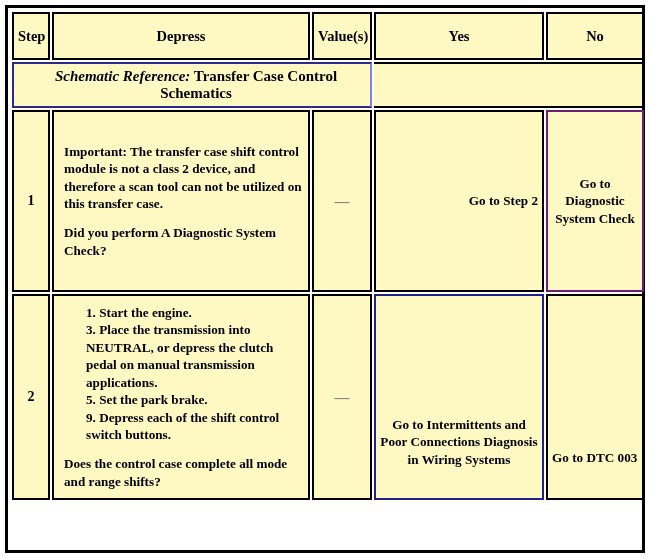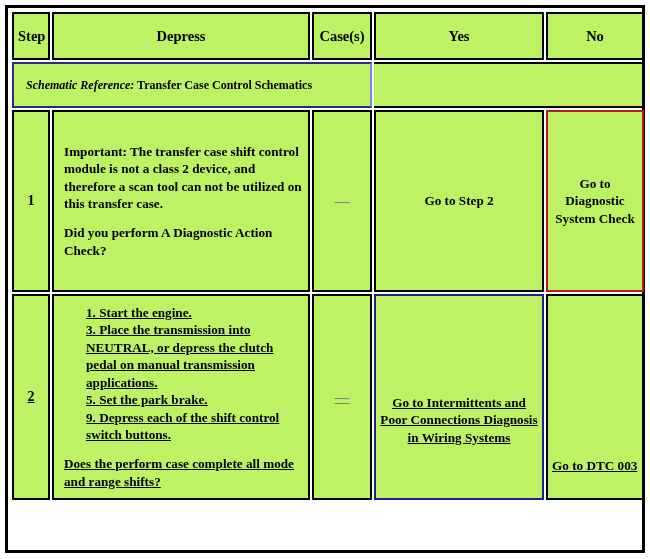--- a/index.html
+++ b/index.html
@@ -39,21 +39,21 @@
 
   table.diag {
     border-collapse: separate;
     border-spacing: 2px;
     width: 100%;
     table-layout: fixed;
     font-size: 13px;
   }
 
   td {
-    background: #bef264;
+    background: #fef9c3;
     box-sizing: border-box;
     border: 2px solid #000000;
     padding: 3px 4px;
     vertical-align: middle;
     font-weight: bold;
   }
 
   
   tr.header-row td {
     text-align: center;
@@ -67,23 +67,23 @@
   col.c-step  { width: 38px; }
   col.c-act   { width: 258px; }
   col.c-val   { width: 60px; }
   col.c-yes   { width: 170px; }
   col.c-no    { width: 98px; }
 
   
   tr.schem-row td.schem-cell {
     height: 46px;
     border: 2px solid #2a2a8c;
-    text-align: left;
+    text-align: center;
     padding-left: 12px;
-    font-size: 12px;
+    font-size: 15px;
     vertical-align: middle;
     border-right: 2px solid #8080e0;
   }
   tr.schem-row td.schem-blank {
     height: 46px;
     border: 2px solid #000000;
     border-left: none;
   }
   .schem-label {
     font-style: italic;
@@ -116,36 +116,36 @@
   }
   tr.step-row td.cell-yes,
   tr.step-row td.cell-no {
     text-align: center;
     line-height: 1.32;
     font-size: 13.2px;
   }
 
   
   tr.row-1 td { height: 182px; }
-  tr.row-1 td.cell-yes   { vertical-align: middle; }
+  tr.row-1 td.cell-yes   { vertical-align: middle; text-align: right; }
   tr.row-1 td.cell-no    {
     vertical-align: middle;
-    border: 2px solid #b91c1c;
-  }
-
-  
-  tr.row-2 td { height: 200px; text-decoration: underline; }
+    border: 2px solid #701a75;
+  }
+
+  
+  tr.row-2 td { height: 200px; }
   tr.row-2 td.cell-yes {
     vertical-align: bottom;
-    padding-bottom: 52px;
+    padding-bottom: 30px;
     border: 2px solid #21218c;
   }
   tr.row-2 td.cell-no {
     vertical-align: bottom;
-    padding-bottom: 24px;
+    padding-bottom: 32px;
     text-align: left;
     padding-left: 4px;
   }
 
   .action-block { margin: 0; }
   .action-gap { height: 12px; }
   .indent { padding-left: 22px; }
 </style>
 </head>
 <body>
@@ -158,56 +158,56 @@
         <col class="c-act">
         <col class="c-val">
         <col class="c-yes">
         <col class="c-no">
       </colgroup>
       <tbody>
 
         <tr class="header-row">
           <td>Step</td>
           <td>Depress</td>
-          <td>Case(s)</td>
+          <td>Value(s)</td>
           <td>Yes</td>
           <td>No</td>
         </tr>
 
         <tr class="schem-row">
           <td class="schem-cell" colspan="3">
             <span class="schem-label">Schematic Reference:</span>
             <span class="schem-value">Transfer Case Control Schematics</span>
           </td>
           <td class="schem-blank" colspan="2"></td>
         </tr>
 
         <tr class="step-row row-1">
           <td class="cell-step">1</td>
           <td class="cell-action">
             <div class="action-block">
               <span>Important:</span><span> The transfer case shift control module is not a class 2 device, and therefore a scan tool can not be utilized on this transfer case.</span>
             </div>
             <div class="action-gap"></div>
-            <div class="action-block">Did you perform A Diagnostic Action Check?</div>
+            <div class="action-block">Did you perform A Diagnostic System Check?</div>
           </td>
           <td class="cell-value">—</td>
           <td class="cell-yes">Go to Step  2</td>
           <td class="cell-no">Go to Diagnostic System Check</td>
         </tr>
 
         <tr class="step-row row-2">
           <td class="cell-step">2</td>
           <td class="cell-action">
             <div class="action-block indent">1. Start the engine.</div>
             <div class="action-block indent">3. Place the transmission into NEUTRAL, or depress the clutch pedal on manual transmission applications.</div>
             <div class="action-block indent">5. Set the park brake.</div>
             <div class="action-block indent">9. Depress each of the shift control switch buttons.</div>
             <div class="action-gap"></div>
-            <div class="action-block">Does the perform case complete all mode and range shifts?</div>
+            <div class="action-block">Does the control case complete all mode and range shifts?</div>
           </td>
           <td class="cell-value">—</td>
           <td class="cell-yes">Go to Intermittents and Poor Connections Diagnosis in Wiring Systems</td>
           <td class="cell-no">Go to DTC 003</td>
         </tr>
 
       </tbody>
     </table>
   </div>
 </div>

